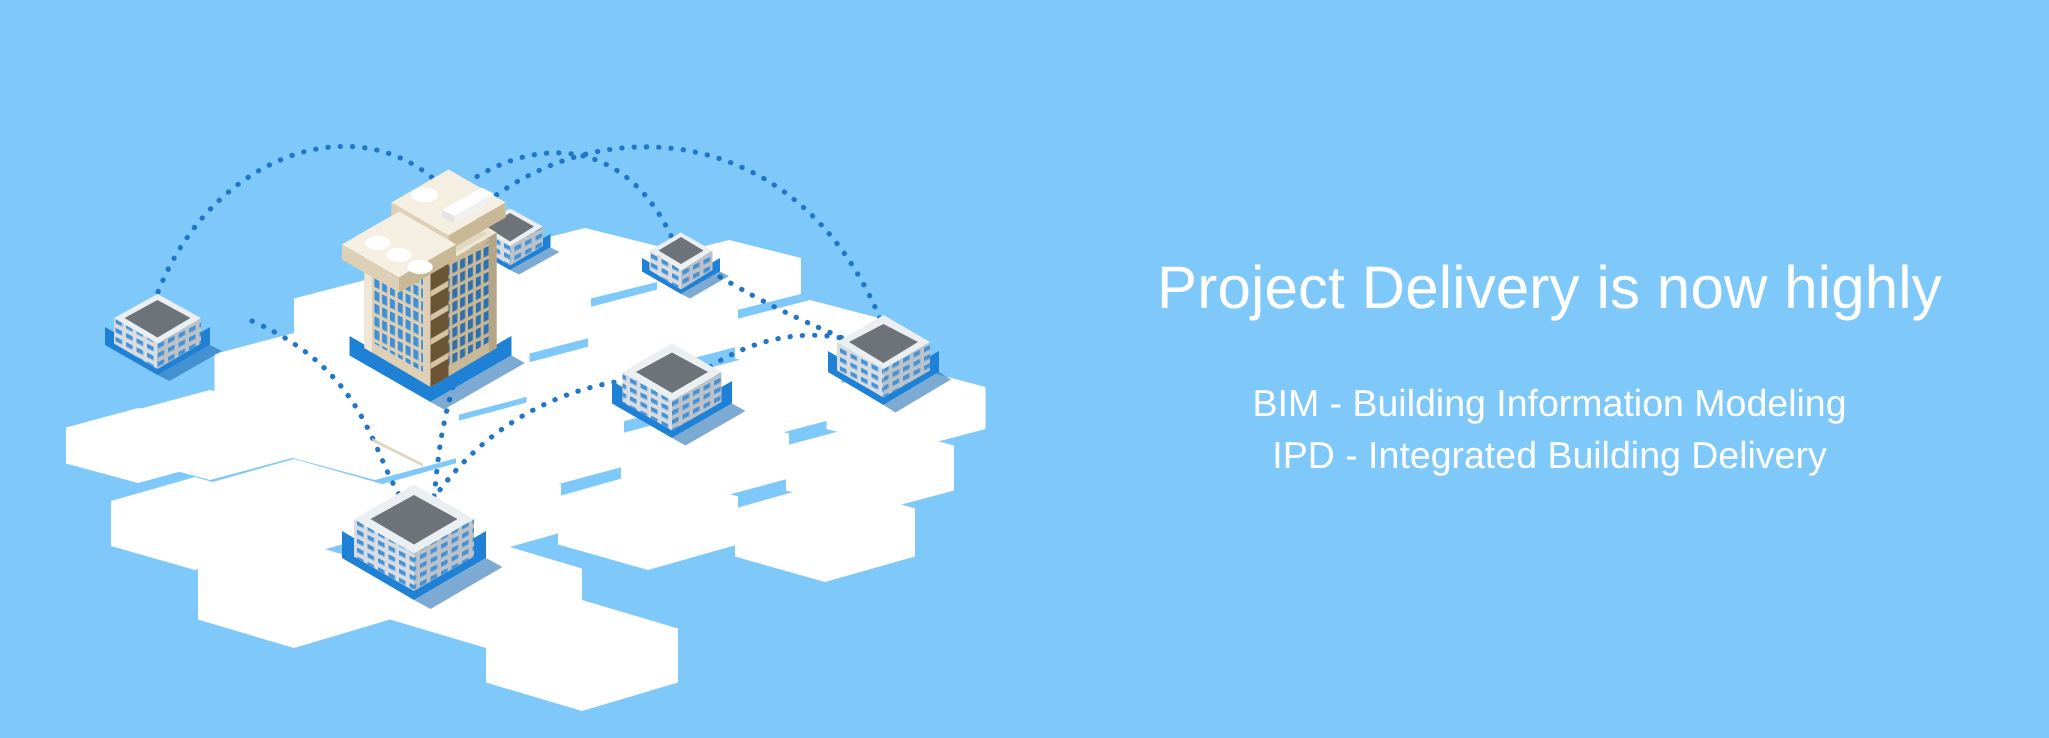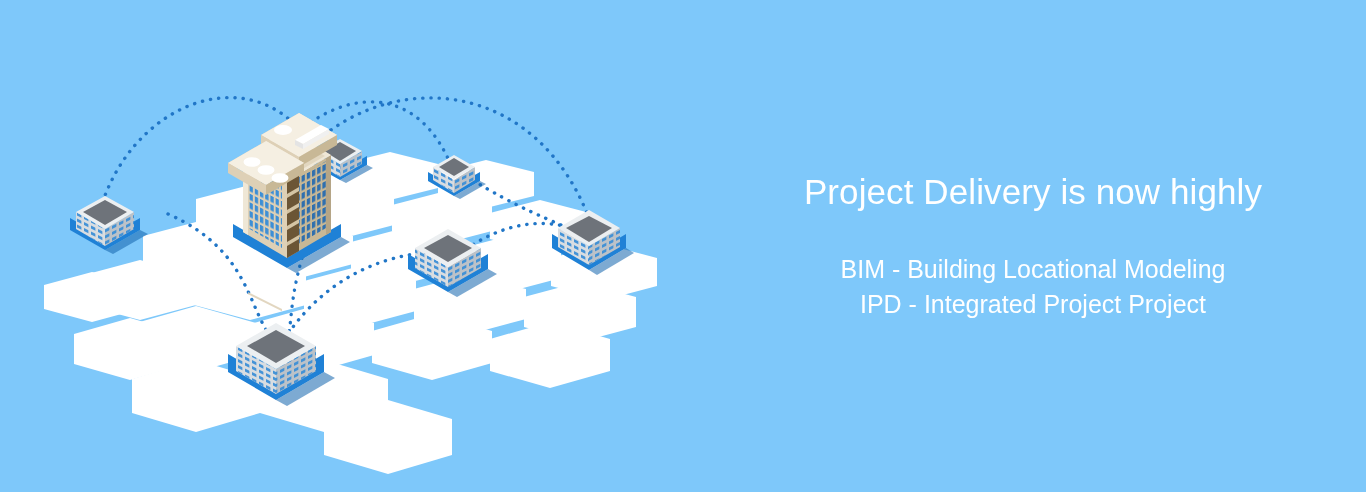--- a/index.html
+++ b/index.html
@@ -29,21 +29,21 @@
     left:700px;top:0;
     width:666px;height:492px;
     display:flex;
     flex-direction:column;
     align-items:center;
     justify-content:center;
     text-align:center;
   }
   #headline{
     color:#ffffff;
-    font-size:35px;
+    font-size:40px;
     line-height:44px;
     font-weight:400;
     letter-spacing:0.1px;
     margin:0;
     white-space:nowrap;
   }
   #headline .hl-line{display:block;}
   #sub-block{
     margin-top:38px;
   }
@@ -267,19 +267,19 @@
     </svg>
   </div>
 
   <div id="text-block">
 
     <h1 id="headline">
       <span class="hl-line">Project Delivery is now highly</span>
     </h1>
 
     <div id="sub-block">
-      <span class="sub-line">BIM - Building Locational Modeling</span>
-      <span class="sub-line">IPD - Integrated Project Project</span>
+      <span class="sub-line">BIM - Building Information Modeling</span>
+      <span class="sub-line">IPD - Integrated Building Delivery</span>
     </div>
 
   </div>
 
 </div>
 
 </body></html>

